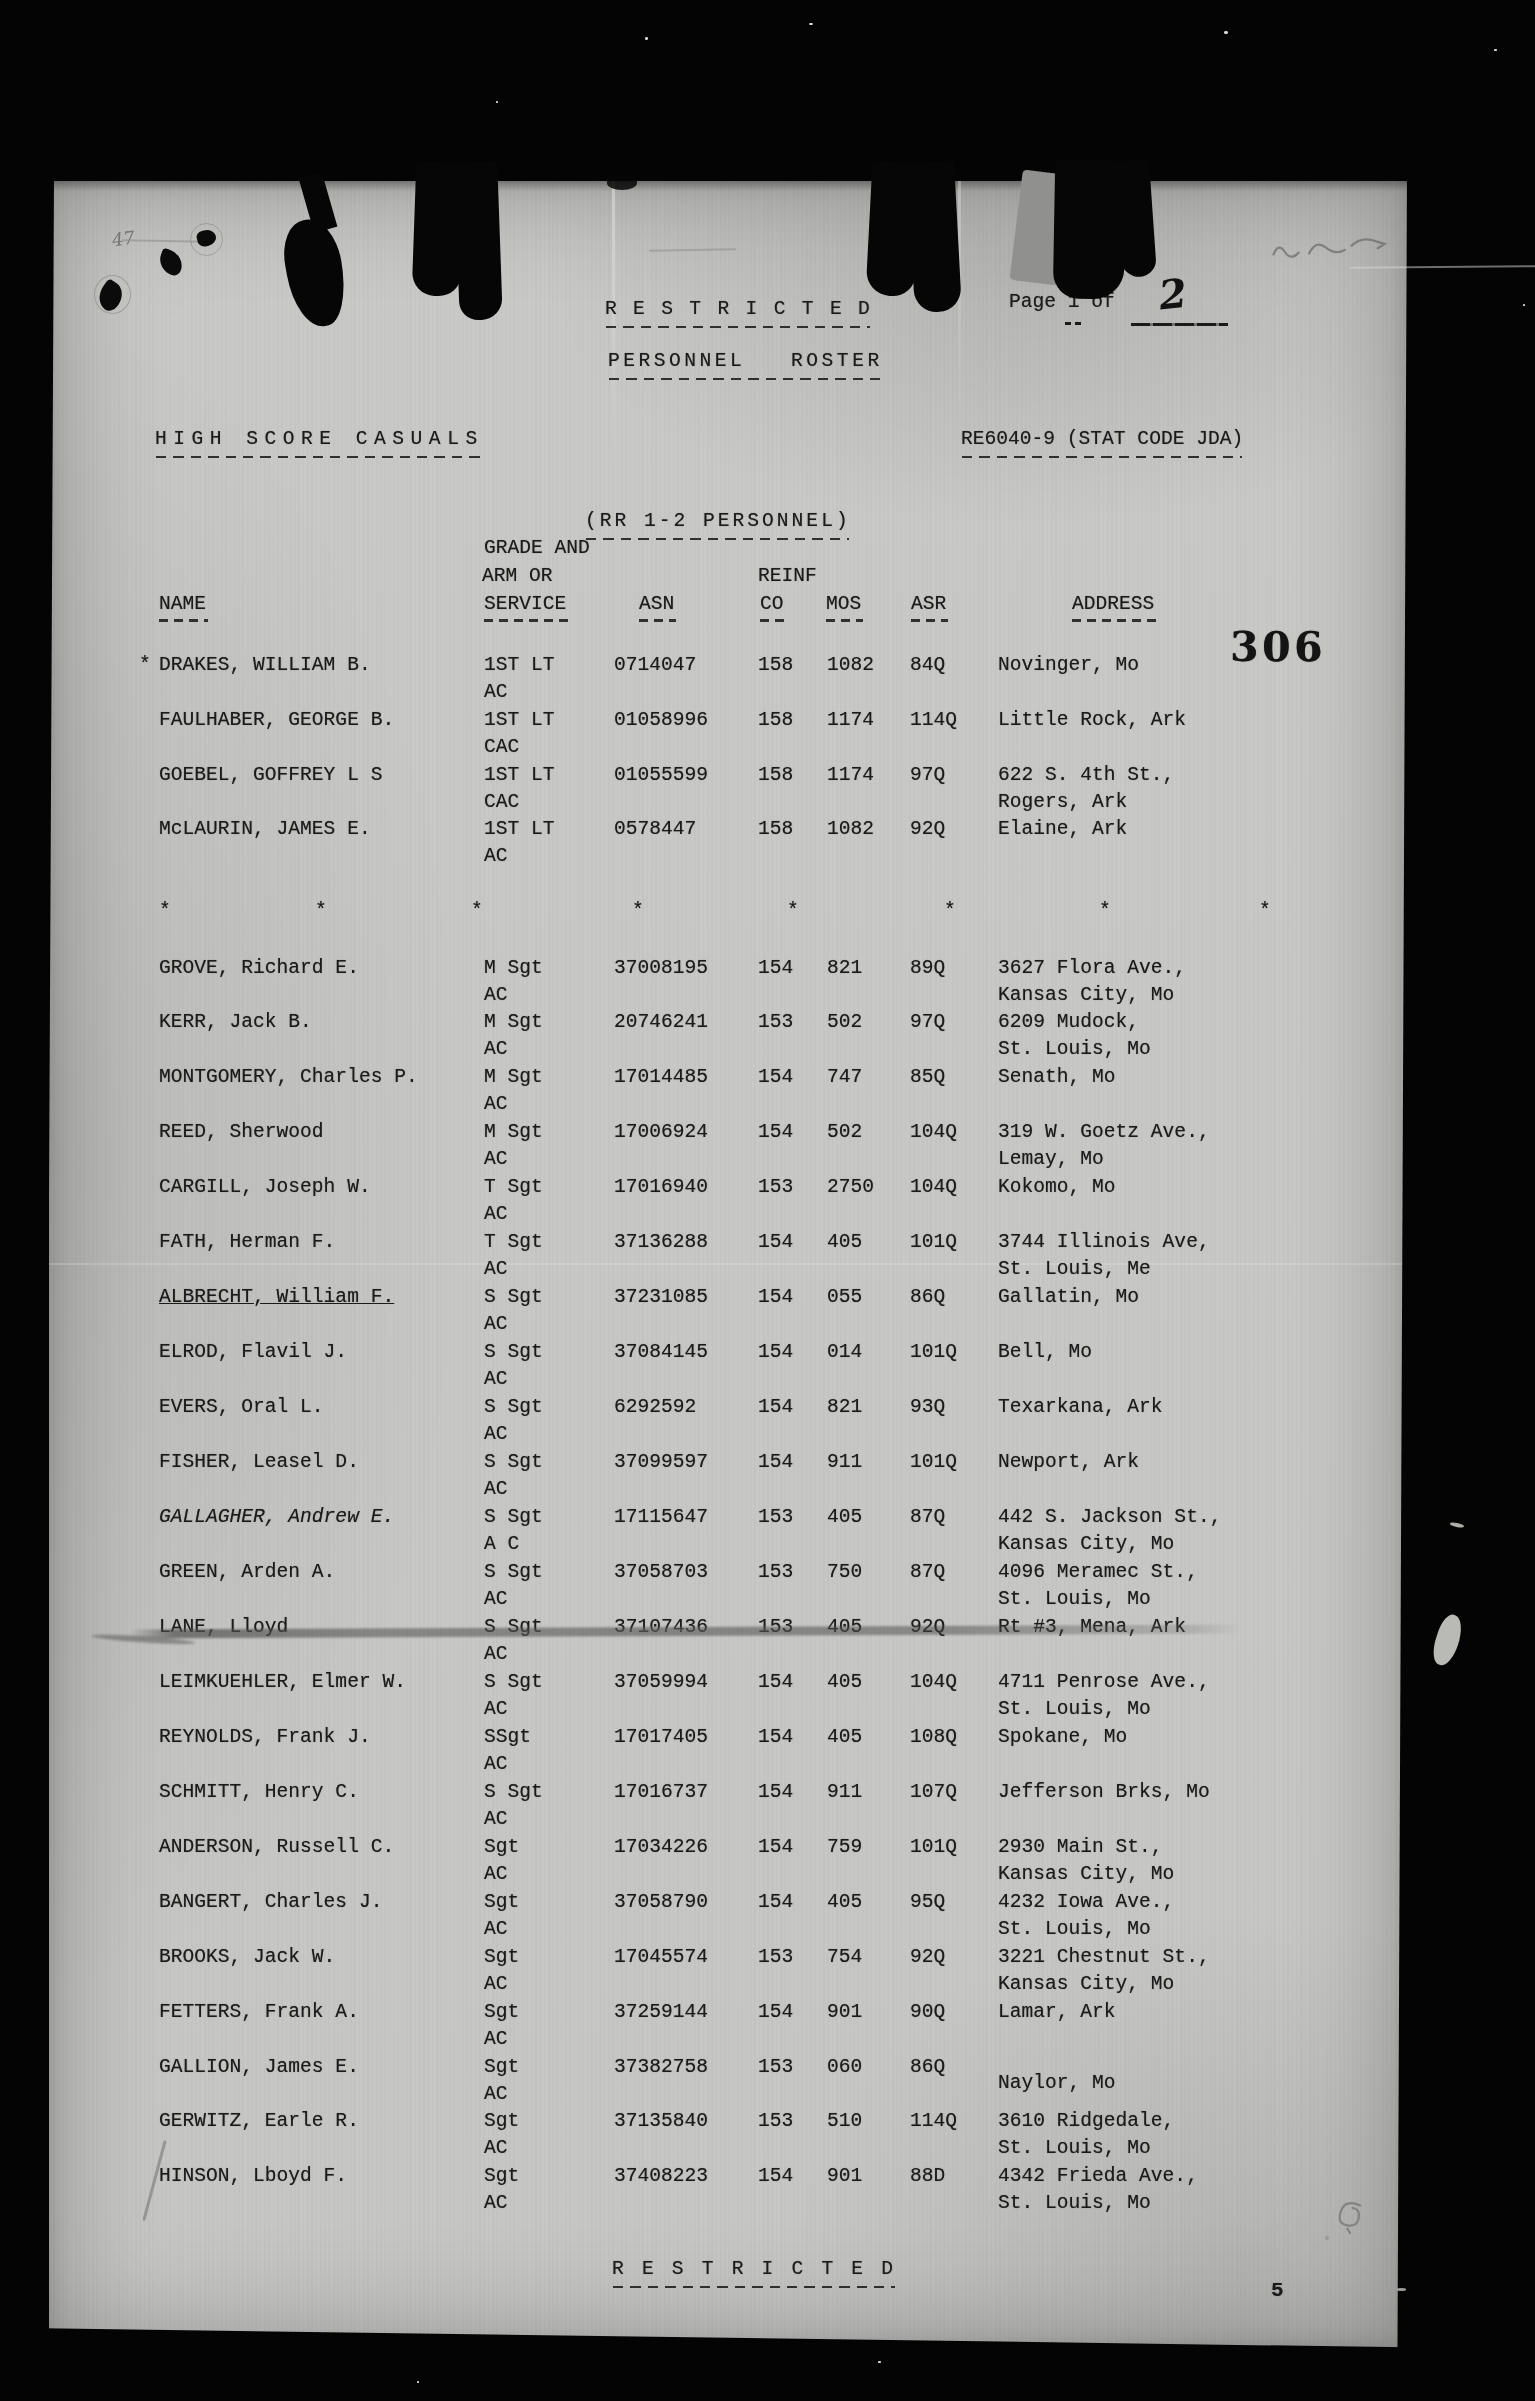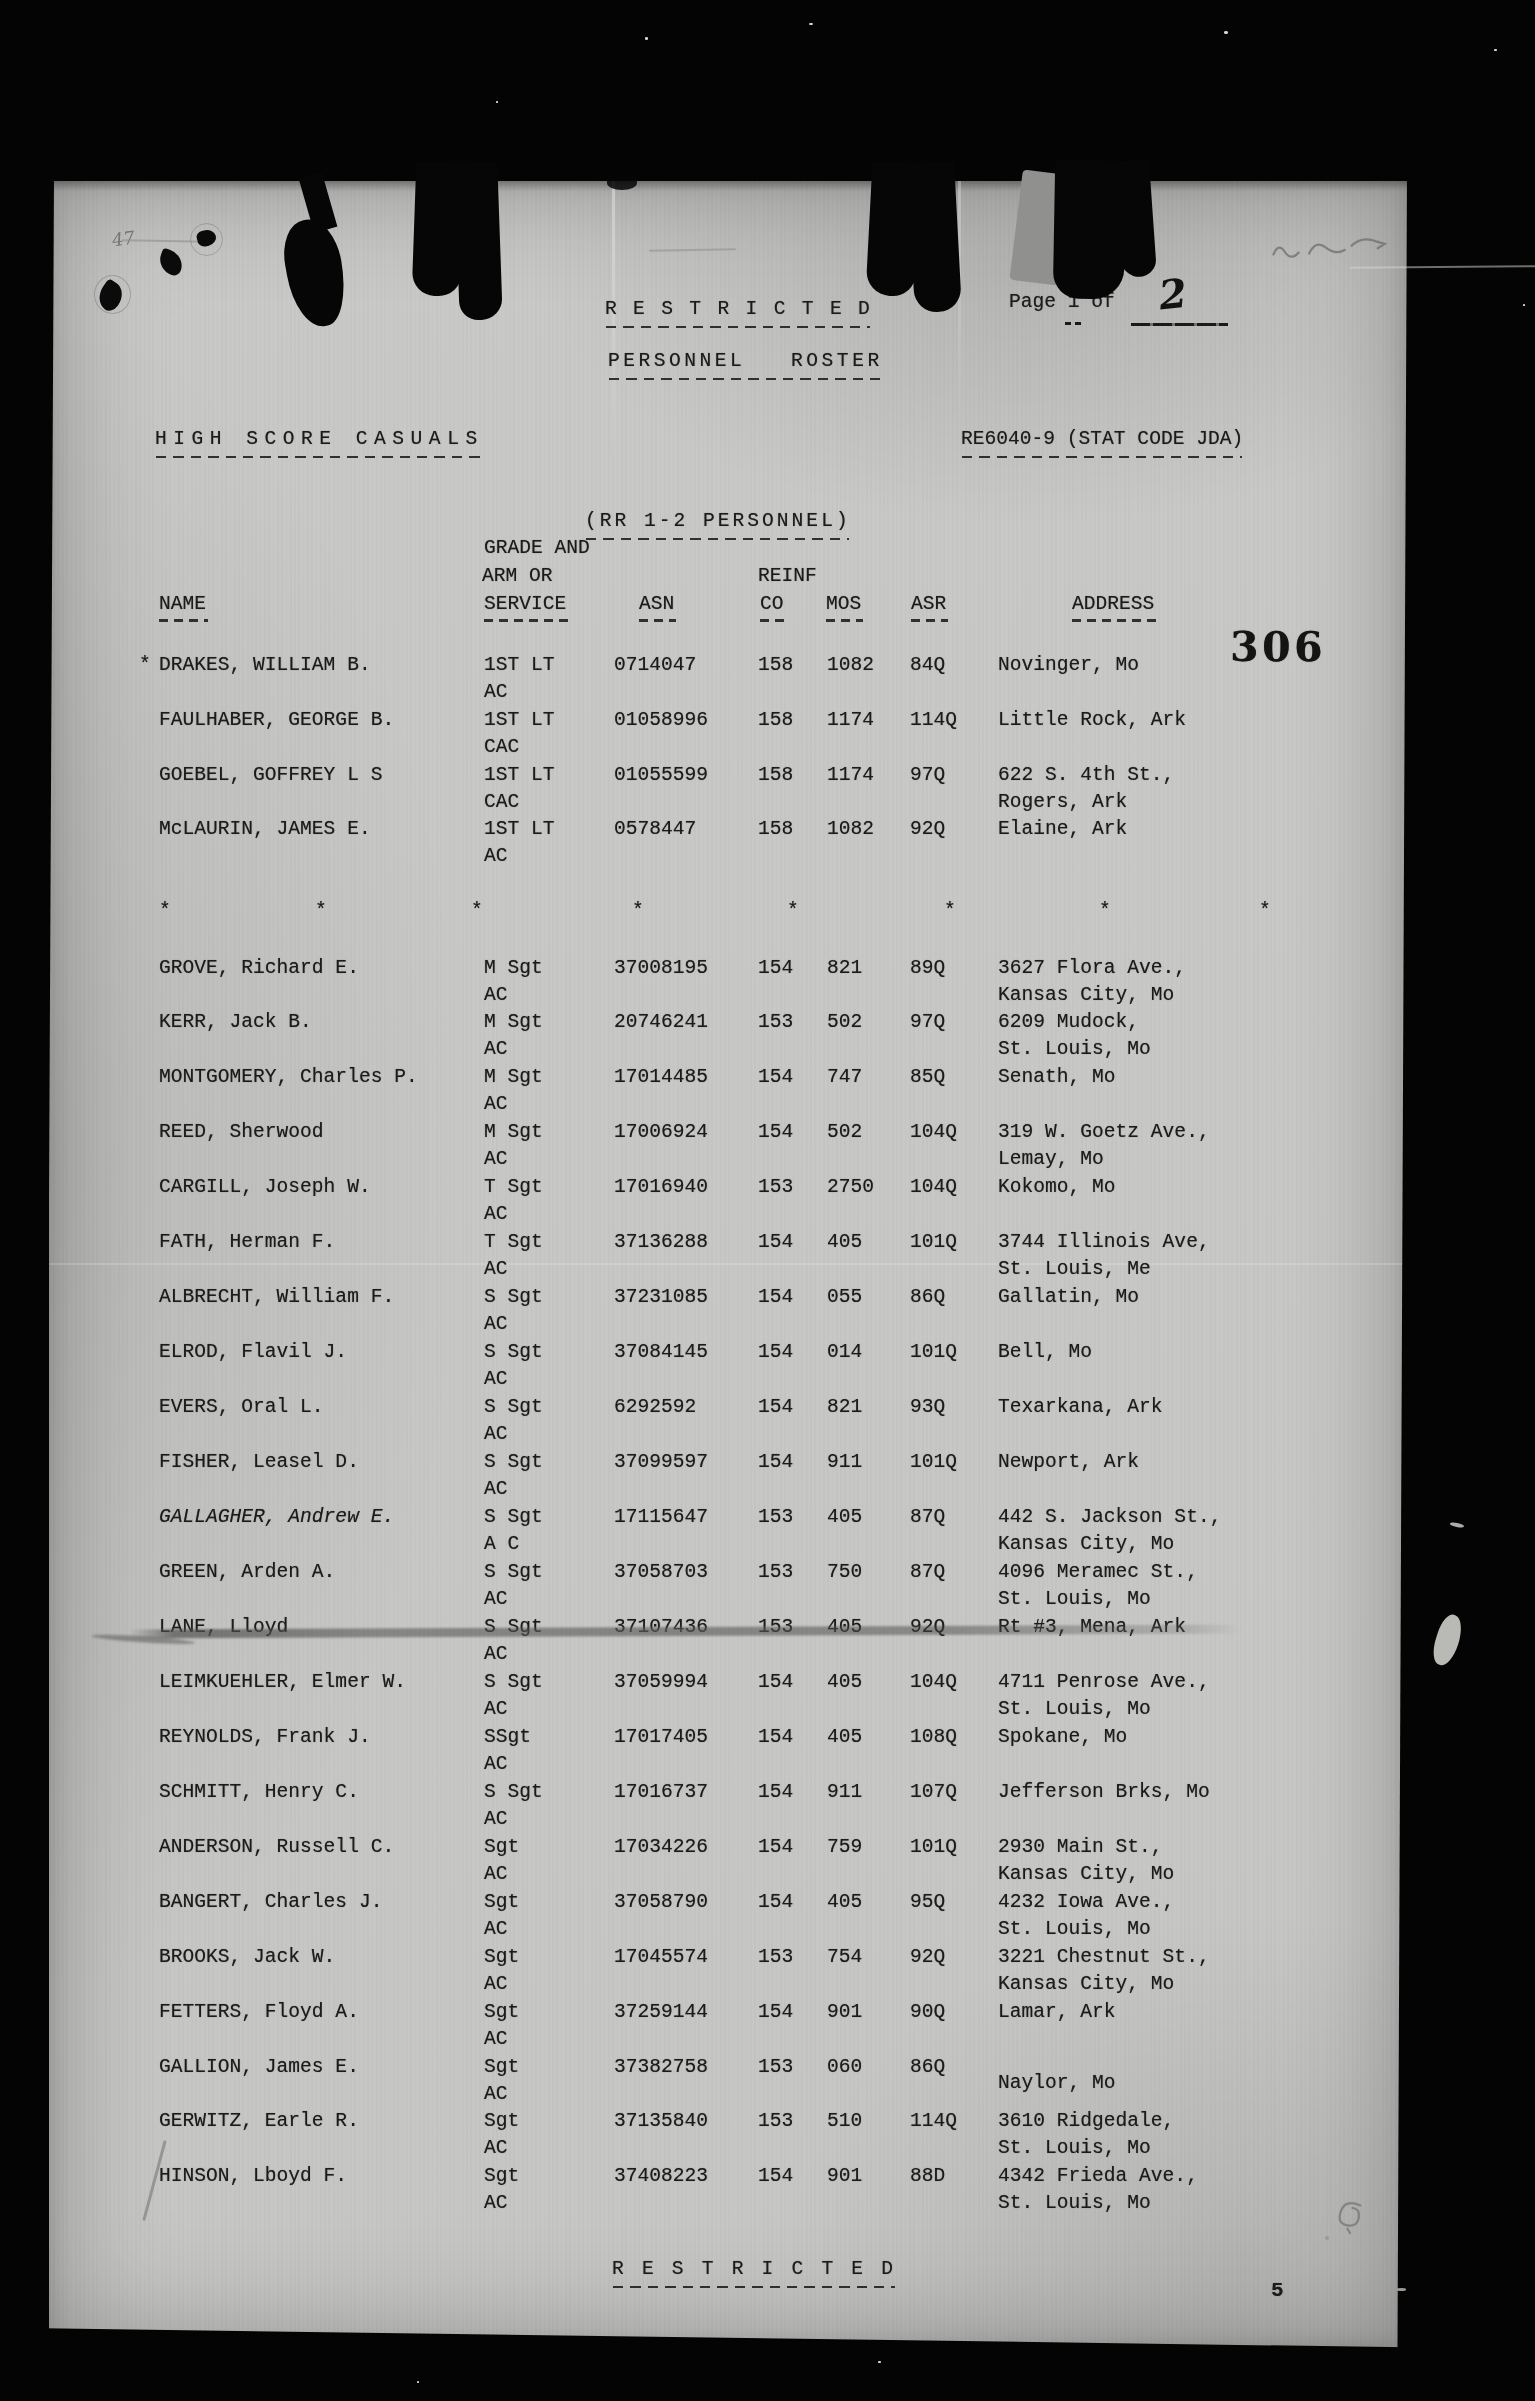--- a/index.html
+++ b/index.html
@@ -197,21 +197,21 @@
           <div class="t cell cell-grade" style="left: 435px; top: 0px;">T Sgt</div>
           <div class="t cell cell-asn" style="left: 565px; top: 0px;">37136288</div>
           <div class="t cell cell-co" style="left: 709px; top: 0px;">154</div>
           <div class="t cell cell-mos" style="left: 778px; top: 0px;">405</div>
           <div class="t cell cell-asr" style="left: 861px; top: 0px;">101Q</div>
           <div class="t cell cell-addr1" style="left: 949px; top: 0px;">3744 Illinois Ave,</div>
           <div class="t cell cell-branch" style="left: 435px; top: 27px;">AC</div>
           <div class="t cell cell-addr2" style="left: 949px; top: 27px;">St. Louis, Me</div>
         </div>
         <div class="row" style="top: 1105px;">
-          <div class="t cell cell-name" style="left: 110px; top: 0px;">ALBRECHT, William F.</div>
+          <div class="t cell cell-name" style="left: 110px; top: 0px; text-decoration: underline;">ALBRECHT, William F.</div>
           <div class="t cell cell-grade" style="left: 435px; top: 0px;">S Sgt</div>
           <div class="t cell cell-asn" style="left: 565px; top: 0px;">37231085</div>
           <div class="t cell cell-co" style="left: 709px; top: 0px;">154</div>
           <div class="t cell cell-mos" style="left: 778px; top: 0px;">055</div>
           <div class="t cell cell-asr" style="left: 861px; top: 0px;">86Q</div>
           <div class="t cell cell-addr1" style="left: 949px; top: 0px;">Gallatin, Mo</div>
           <div class="t cell cell-branch" style="left: 435px; top: 27px;">AC</div>
         </div>
         <div class="row" style="top: 1160px;">
           <div class="t cell cell-name" style="left: 110px; top: 0px;">ELROD, Flavil J.</div>
@@ -334,21 +334,21 @@
           <div class="t cell cell-grade" style="left: 435px; top: 0px;">Sgt</div>
           <div class="t cell cell-asn" style="left: 565px; top: 0px;">17045574</div>
           <div class="t cell cell-co" style="left: 709px; top: 0px;">153</div>
           <div class="t cell cell-mos" style="left: 778px; top: 0px;">754</div>
           <div class="t cell cell-asr" style="left: 861px; top: 0px;">92Q</div>
           <div class="t cell cell-addr1" style="left: 949px; top: 0px;">3221 Chestnut St.,</div>
           <div class="t cell cell-branch" style="left: 435px; top: 27px;">AC</div>
           <div class="t cell cell-addr2" style="left: 949px; top: 27px;">Kansas City, Mo</div>
         </div>
         <div class="row" style="top: 1820px;">
-          <div class="t cell cell-name" style="left: 110px; top: 0px;">FETTERS, Floyd A.</div>
+          <div class="t cell cell-name" style="left: 110px; top: 0px;">FETTERS, Frank A.</div>
           <div class="t cell cell-grade" style="left: 435px; top: 0px;">Sgt</div>
           <div class="t cell cell-asn" style="left: 565px; top: 0px;">37259144</div>
           <div class="t cell cell-co" style="left: 709px; top: 0px;">154</div>
           <div class="t cell cell-mos" style="left: 778px; top: 0px;">901</div>
           <div class="t cell cell-asr" style="left: 861px; top: 0px;">90Q</div>
           <div class="t cell cell-addr1" style="left: 949px; top: 0px;">Lamar, Ark</div>
           <div class="t cell cell-branch" style="left: 435px; top: 27px;">AC</div>
         </div>
         <div class="row" style="top: 1875px;">
           <div class="t cell cell-name" style="left: 110px; top: 0px;">GALLION, James E.</div>

